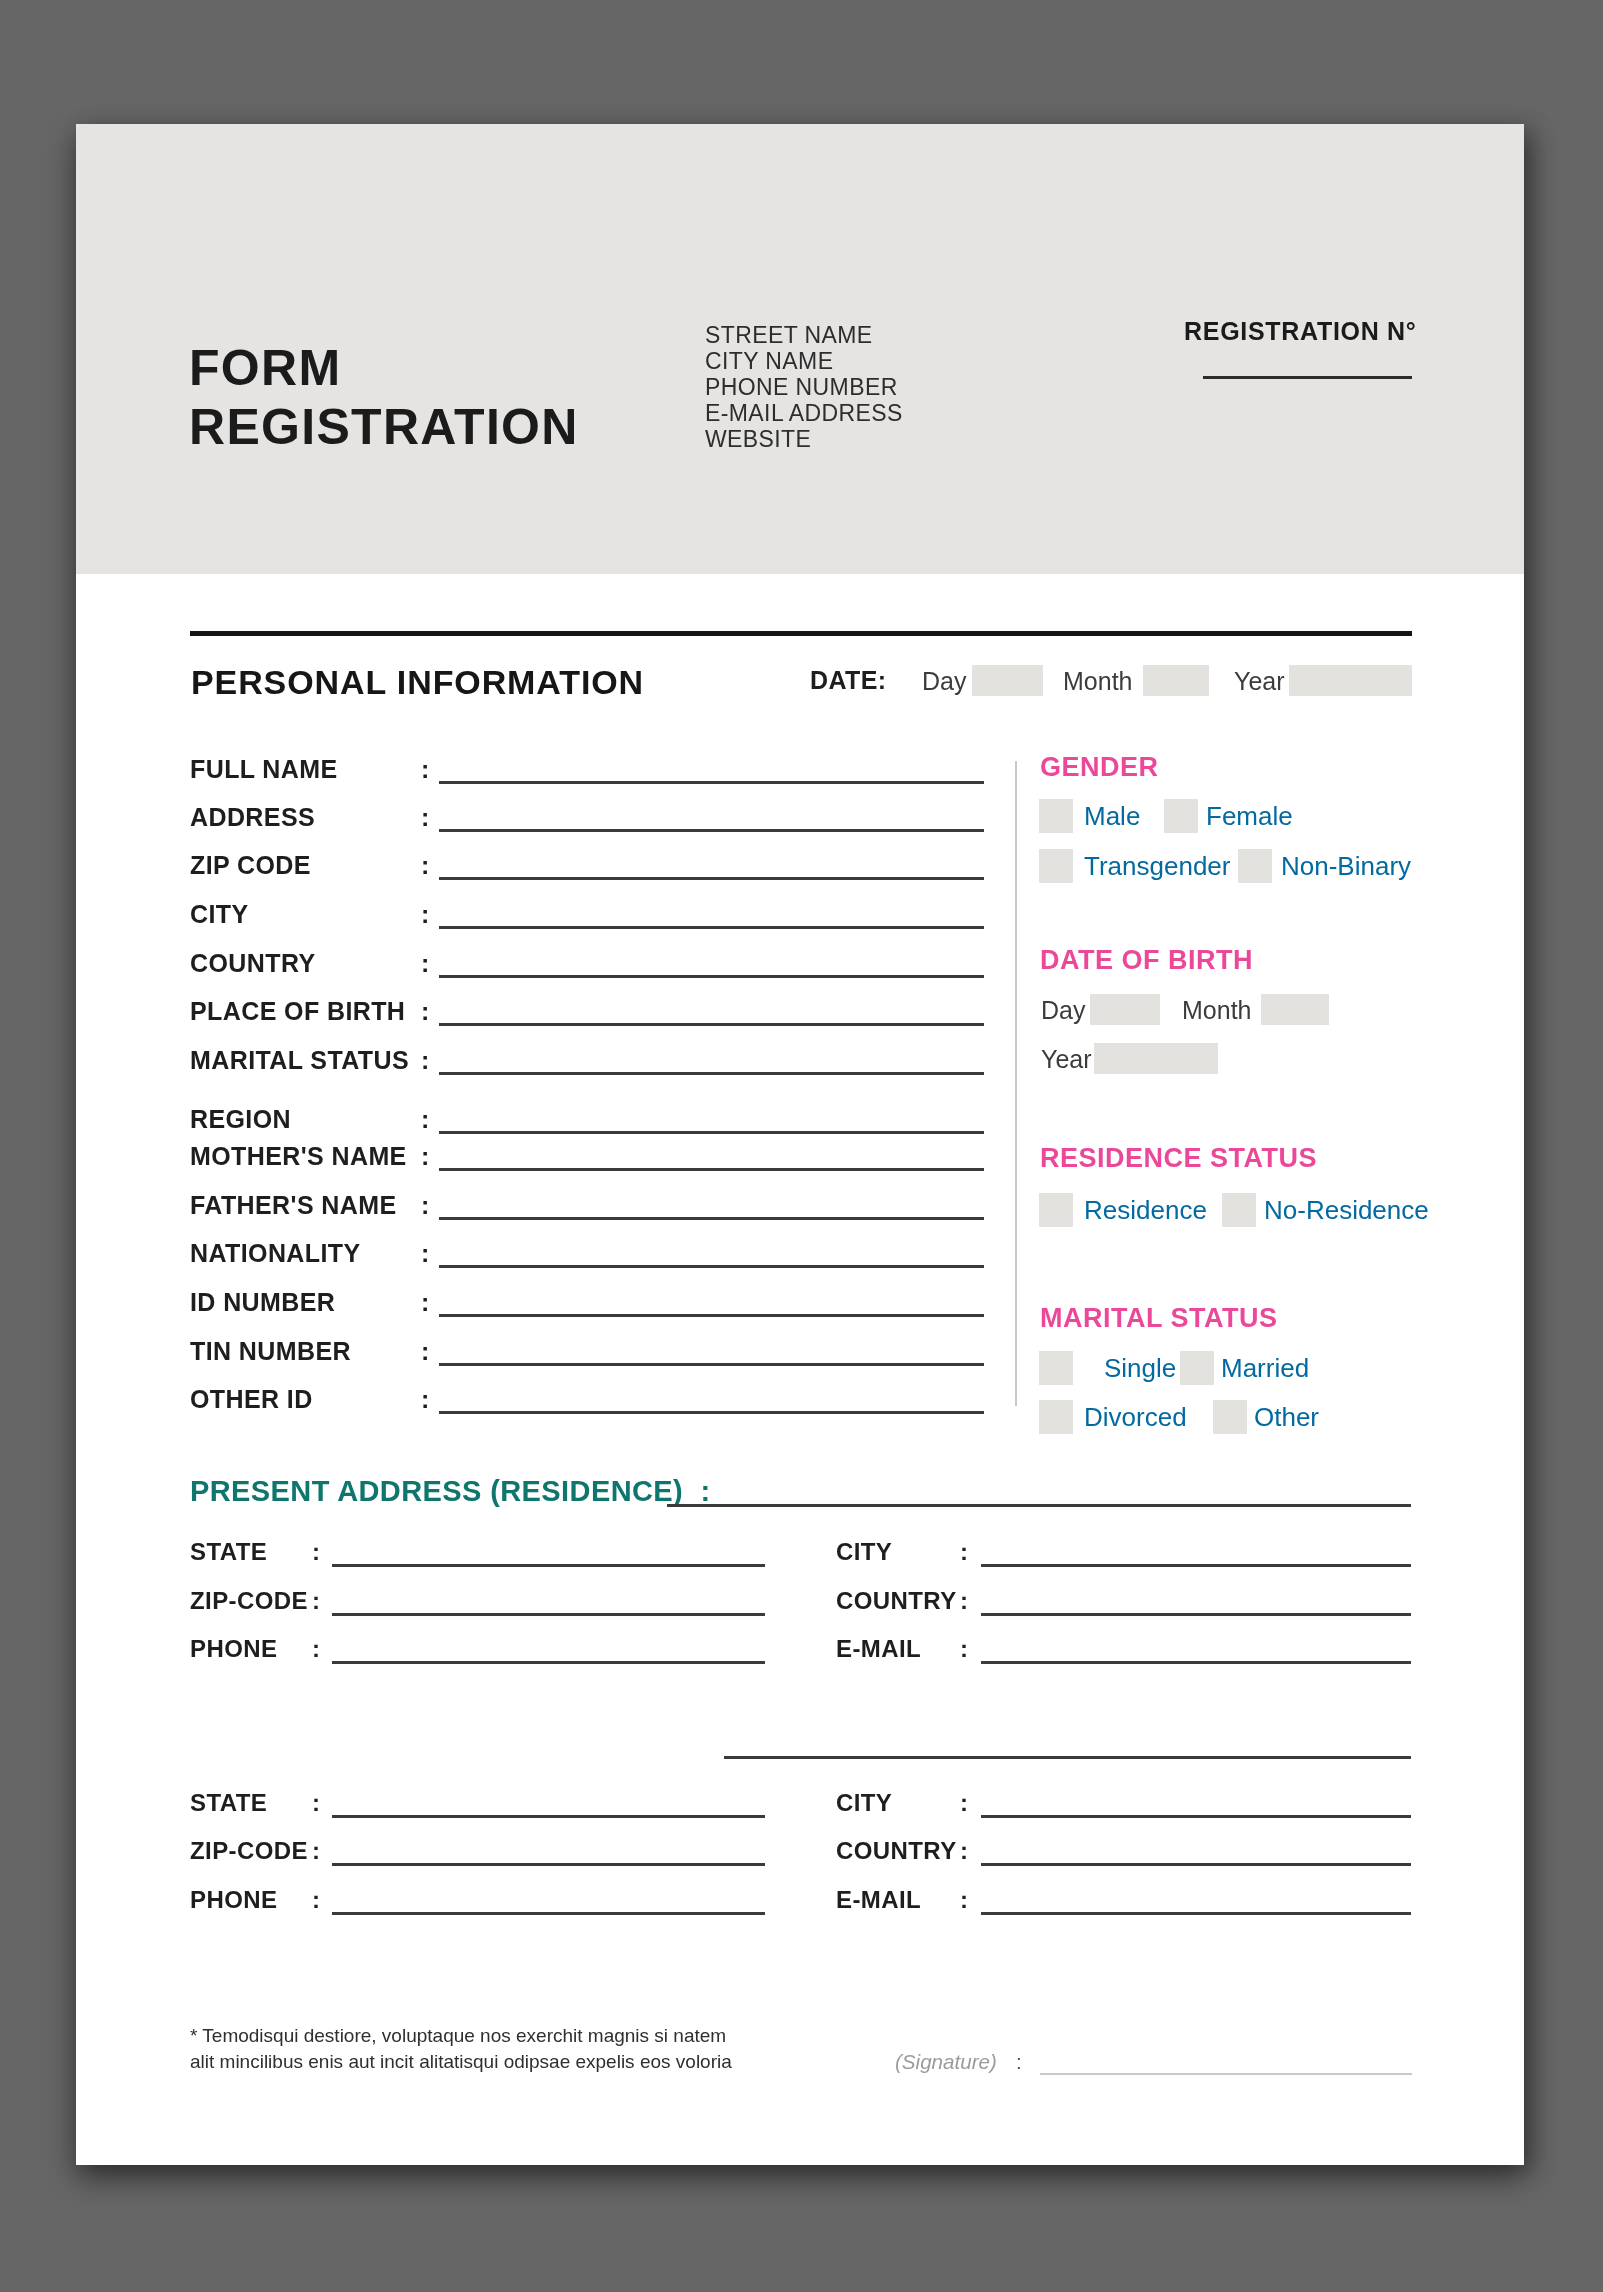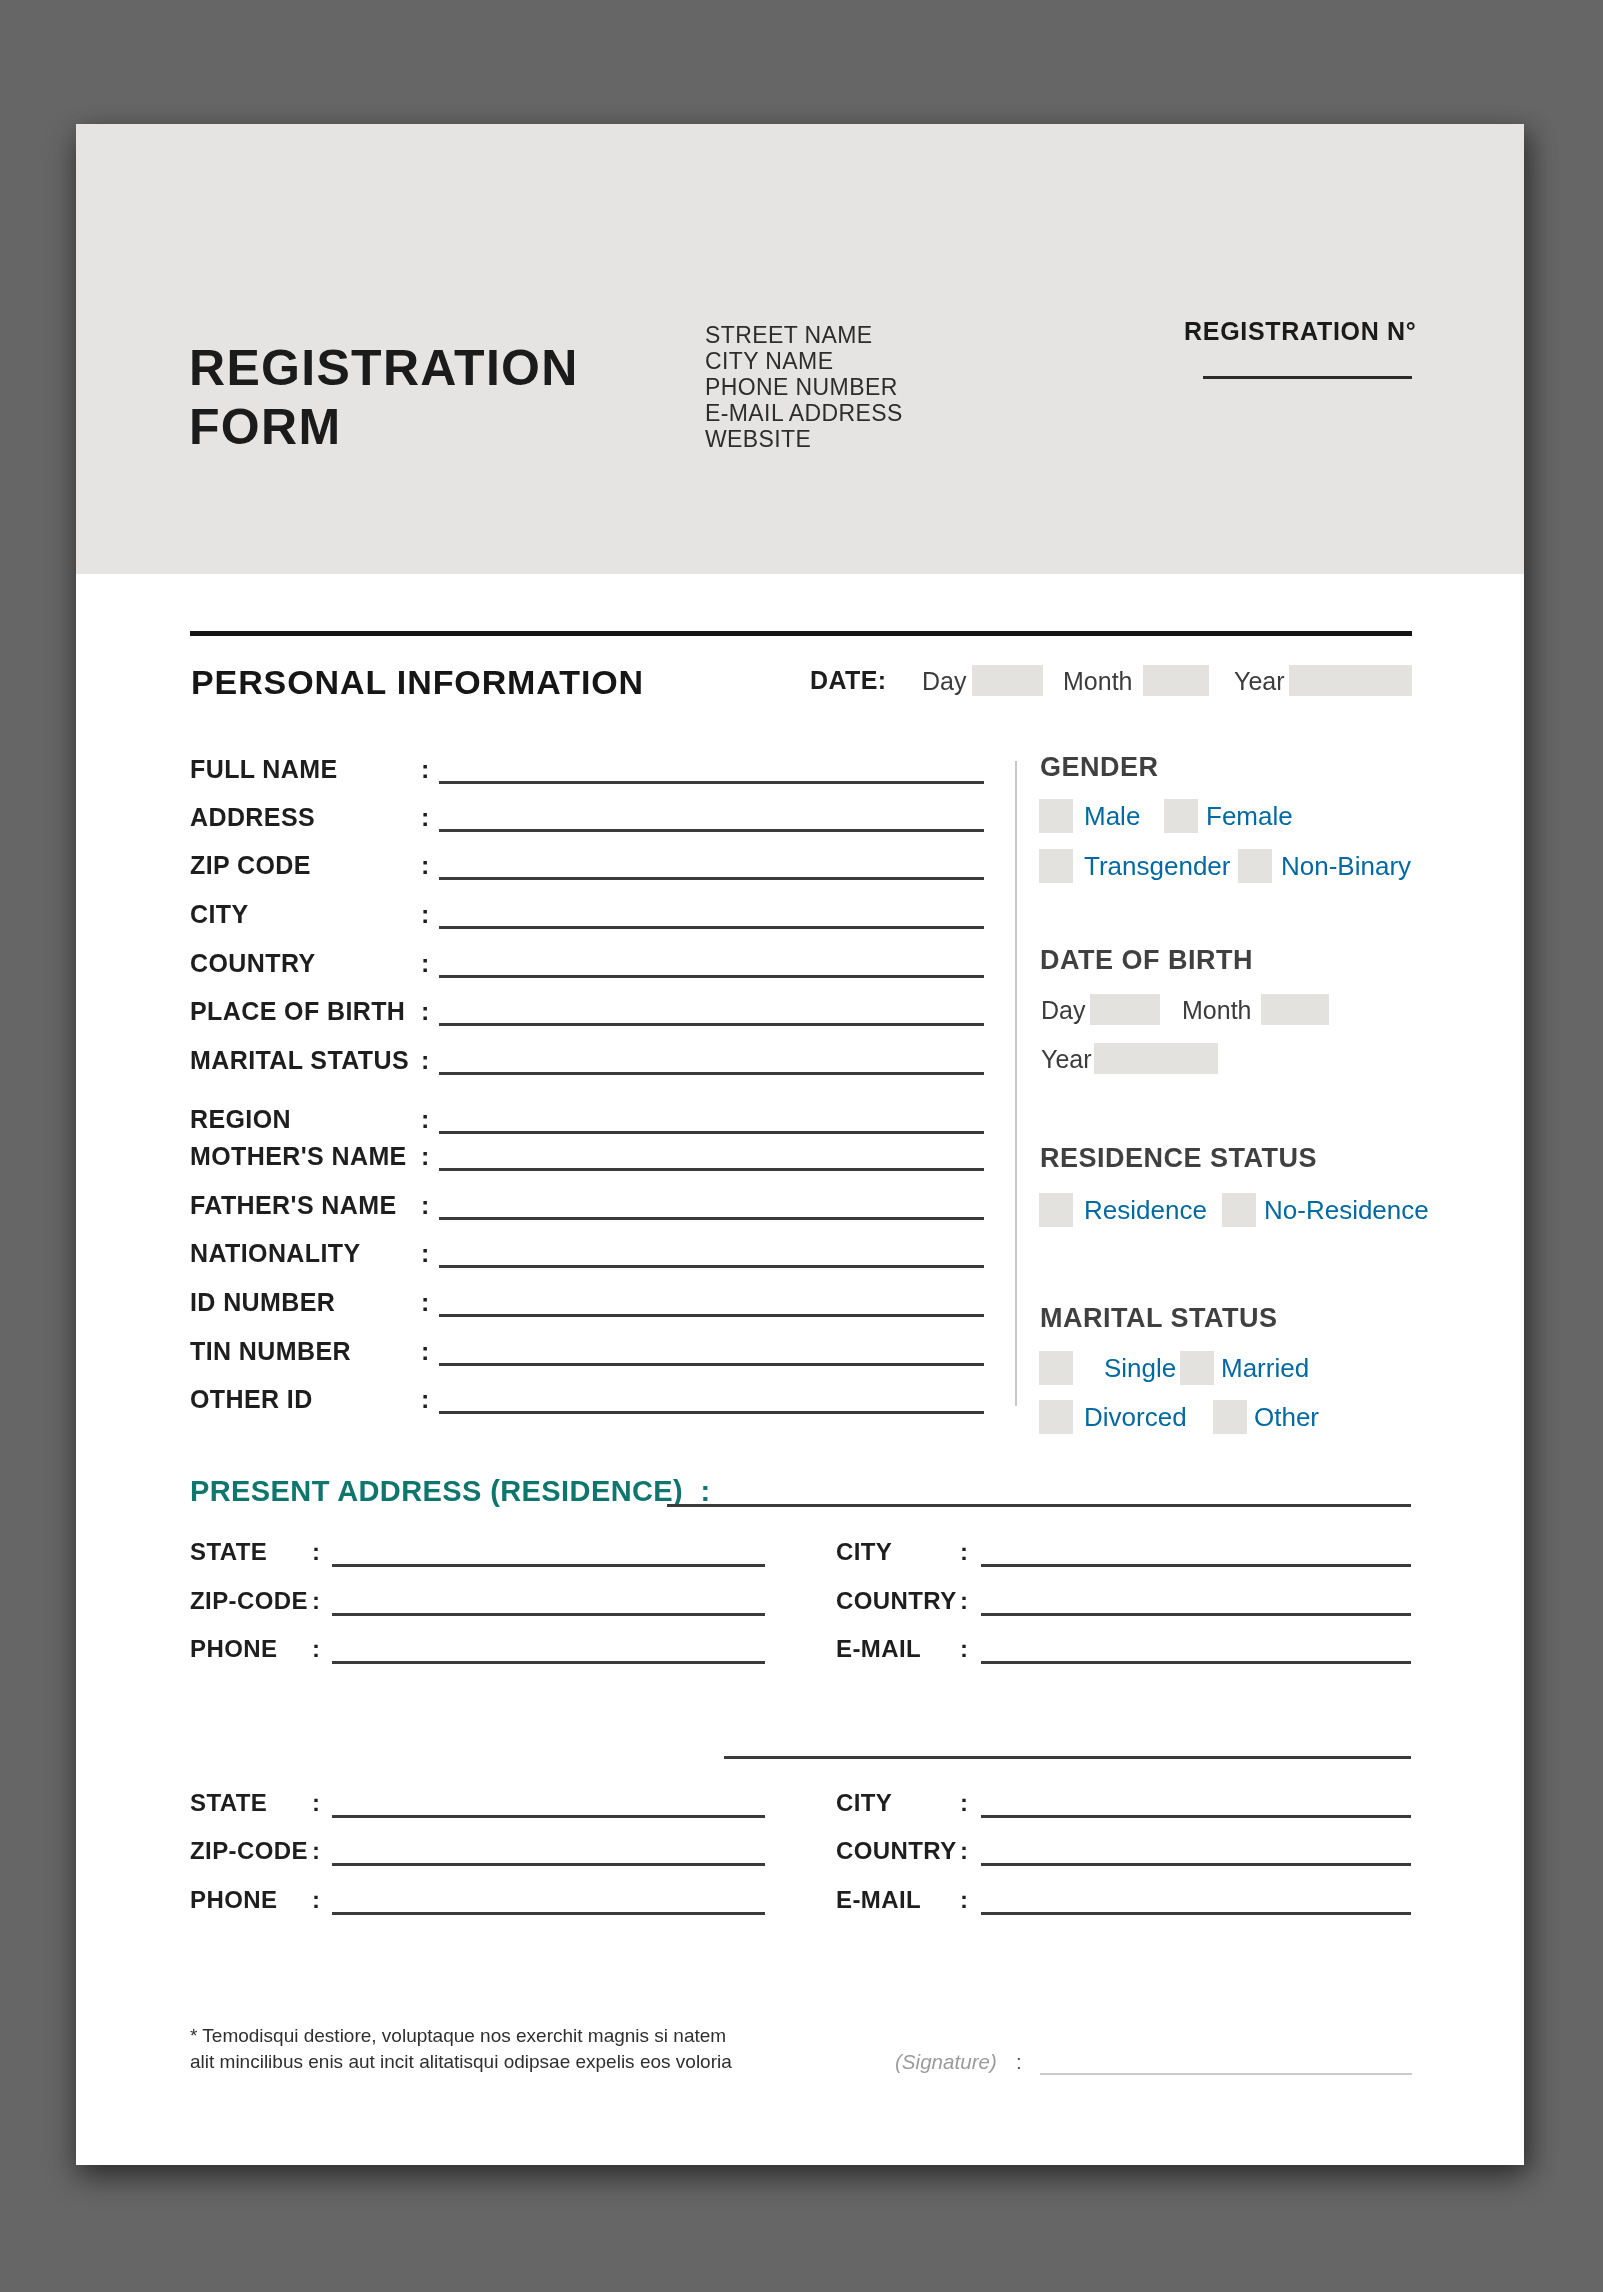--- a/index.html
+++ b/index.html
@@ -29,21 +29,21 @@
   }
   .contact span{display:block;}
   .regno{
     font-size:25px;font-weight:bold;color:#1b1b1b;letter-spacing:0.7px;
   }
   .rule-thick{background:#151515;height:4.5px;}
   .h1{
     font-size:34px;font-weight:bold;color:#161616;letter-spacing:0.9px;
   }
   .h2{
-    font-size:27px;font-weight:bold;color:#404040;letter-spacing:0.5px;
+    font-size:27px;font-weight:bold;color:#ec4899;letter-spacing:0.5px;
   }
   .lbl{
     font-size:25px;font-weight:bold;color:#1e1e1e;letter-spacing:0.4px;
   }
   .frow{position:absolute;left:114px;width:793px;height:30px;}
   .frow .lbl{position:absolute;left:0;top:0;line-height:30px;}
   .frow .colon{position:absolute;left:231px;top:0;line-height:30px;}
   .ln{position:absolute;background:#3a3a3a;height:2.7px;}
   .frow .ln{left:249px;width:545px;bottom:0;}
   .colon{font-size:25px;font-weight:bold;color:#1e1e1e;}
@@ -66,22 +66,22 @@
   .sigcolon{font-size:20.6px;color:#555;}
   .ln-light{position:absolute;height:1.8px;background:#cacaca;}
 </style>
 </head>
 <body>
 
 <div class="page">
 
   <div class="band">
     <div class="abs title" style="left:113px;top:215px;">
+      <span style="display:block">FORM</span>
       <span style="display:block">REGISTRATION</span>
-      <span style="display:block">FORM</span>
     </div>
 
     <div class="abs contact" style="left:629px;top:198px;">
       <span>STREET NAME</span>
       <span>CITY NAME</span>
       <span>PHONE NUMBER</span>
       <span>E-MAIL ADDRESS</span>
       <span>WEBSITE</span>
     </div>
 

